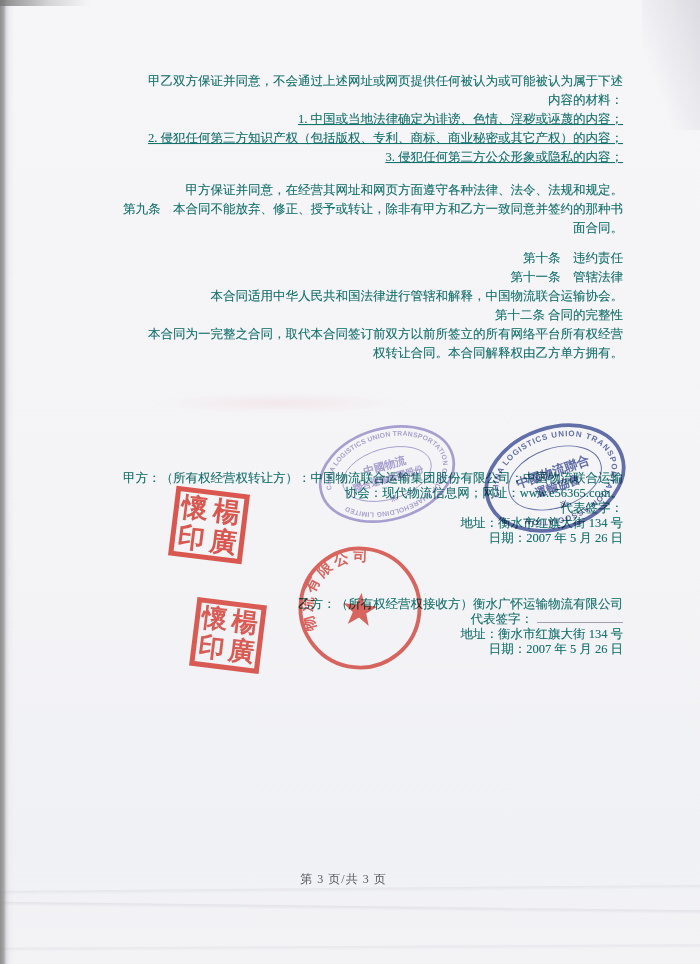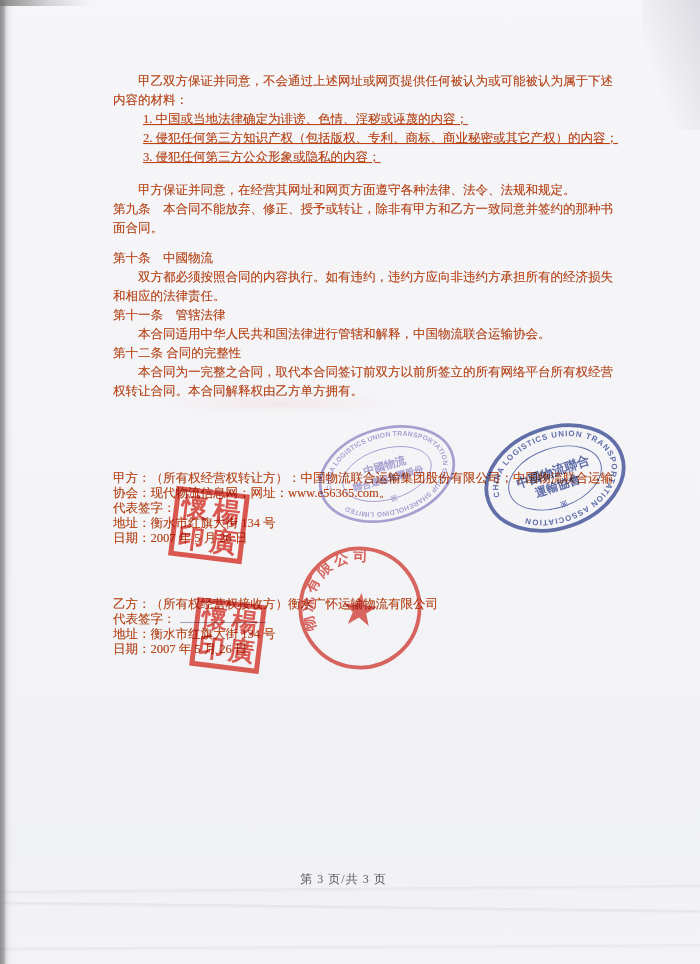--- a/index.html
+++ b/index.html
@@ -16,21 +16,21 @@
     background:linear-gradient(90deg,rgba(120,120,120,.85),rgba(150,150,152,.35) 55%,rgba(160,160,162,0));}
   .shade-tr{position:absolute;right:0;top:0;width:58px;height:130px;
     background:linear-gradient(250deg,rgba(155,155,170,.30),rgba(155,155,170,0) 72%);}
   .crease{position:absolute;left:0;right:0;height:4px;background:linear-gradient(180deg,rgba(120,120,145,.10),rgba(120,120,145,0));}
   .crease.c1{top:888px;transform:rotate(-.5deg);}
   .crease.c2{top:906px;transform:rotate(.7deg);background:linear-gradient(180deg,rgba(120,120,145,.13),rgba(120,120,145,0));}
   .crease.c3{top:946px;transform:rotate(-.3deg);}
   .smudge{position:absolute;left:150px;top:392px;width:260px;height:22px;
     background:radial-gradient(ellipse at center,rgba(225,120,120,.10),rgba(225,120,120,0) 70%);}
   
-  .ink{color:#c2410c;text-shadow:.2px .2px .4px rgba(60,60,90,.35);}
+  .ink{color:#0f766e;text-shadow:.2px .2px .4px rgba(60,60,90,.35);text-align:right;}
   .doc{position:absolute;left:113px;top:72px;width:510px;font-size:12.5px;line-height:19px;}
   .doc p{margin:0;}
   .doc p.indent{text-indent:25px;}
   .doc p.item{text-indent:30px;text-decoration:underline;}
   .doc p.gap-a{margin-top:14px;}
   .doc p.gap-b{margin-top:11px;}
   .party{position:absolute;left:113px;width:510px;font-size:12.5px;line-height:15px;}
   .party-a{top:471px;}
   .party-b{top:597px;}
   .party p{margin:0;}
@@ -63,22 +63,21 @@
 <div class="crease c3"></div>
 <div class="smudge"></div>
 
 <div class="doc ink">
   <p class="indent">甲乙双方保证并同意，不会通过上述网址或网页提供任何被认为或可能被认为属于下述内容的材料：</p>
   <p class="item">1. 中国或当地法律确定为诽谤、色情、淫秽或诬蔑的内容；</p>
   <p class="item">2. 侵犯任何第三方知识产权（包括版权、专利、商标、商业秘密或其它产权）的内容；</p>
   <p class="item">3. 侵犯任何第三方公众形象或隐私的内容；</p>
   <p class="indent gap-a">甲方保证并同意，在经营其网址和网页方面遵守各种法律、法令、法规和规定。</p>
   <p>第九条　本合同不能放弃、修正、授予或转让，除非有甲方和乙方一致同意并签约的那种书面合同。</p>
-  <p class="gap-b">第十条　中國物流</p>
-  <p class="indent">双方都必须按照合同的内容执行。如有违约，违约方应向非违约方承担所有的经济损失和相应的法律责任。</p>
+  <p class="gap-b">第十条　违约责任</p>
   <p>第十一条　管辖法律</p>
   <p class="indent">本合同适用中华人民共和国法律进行管辖和解释，中国物流联合运输协会。</p>
   <p>第十二条 合同的完整性</p>
   <p class="indent">本合同为一完整之合同，取代本合同签订前双方以前所签立的所有网络平台所有权经营权转让合同。本合同解释权由乙方单方拥有。</p>
 </div>
 
 <div class="party party-a ink">
   <p>甲方：（所有权经营权转让方）：中国物流联合运输集团股份有限公司；中国物流联合运输协会：现代物流信息网；网址：www.e56365.com。</p>
   <p>代表签字：</p>
   <p>地址：衡水市红旗大街 134 号</p>

